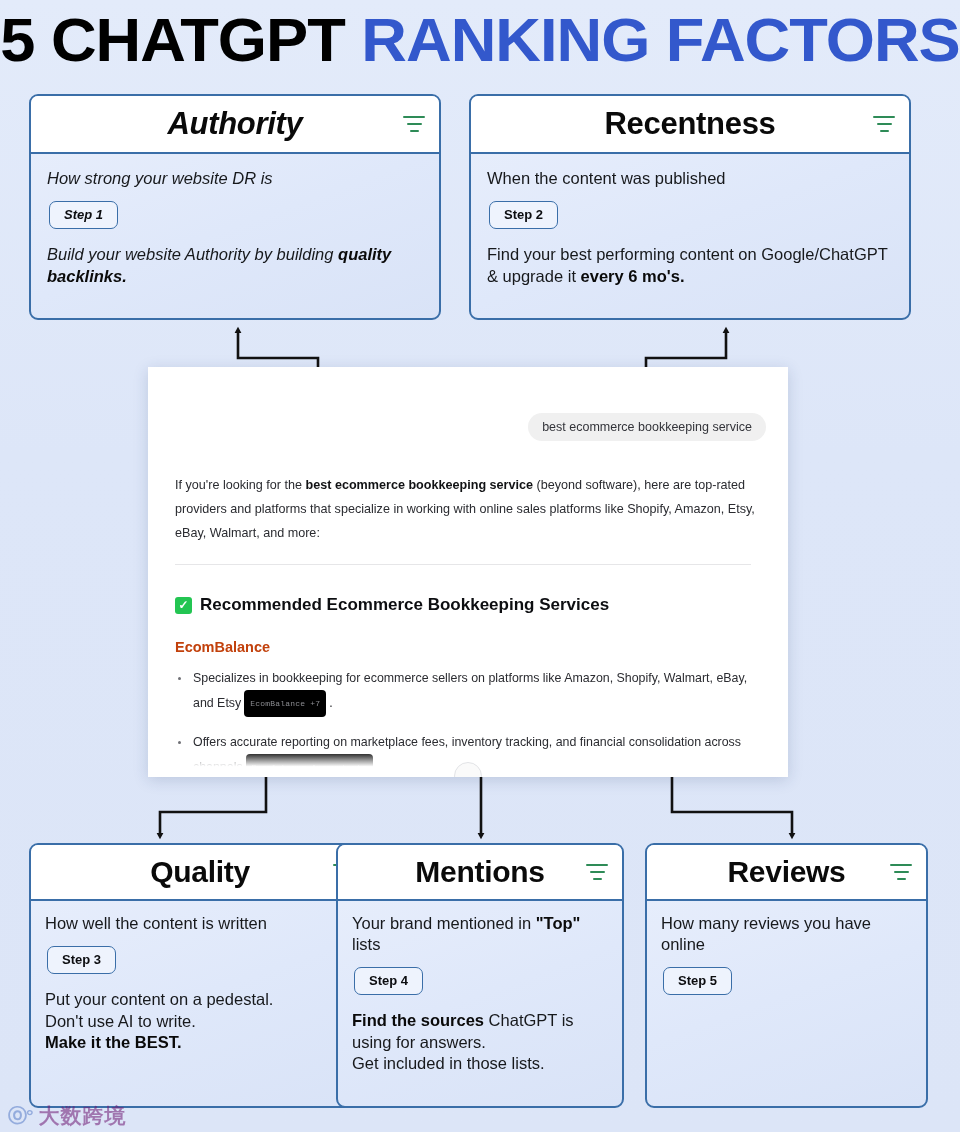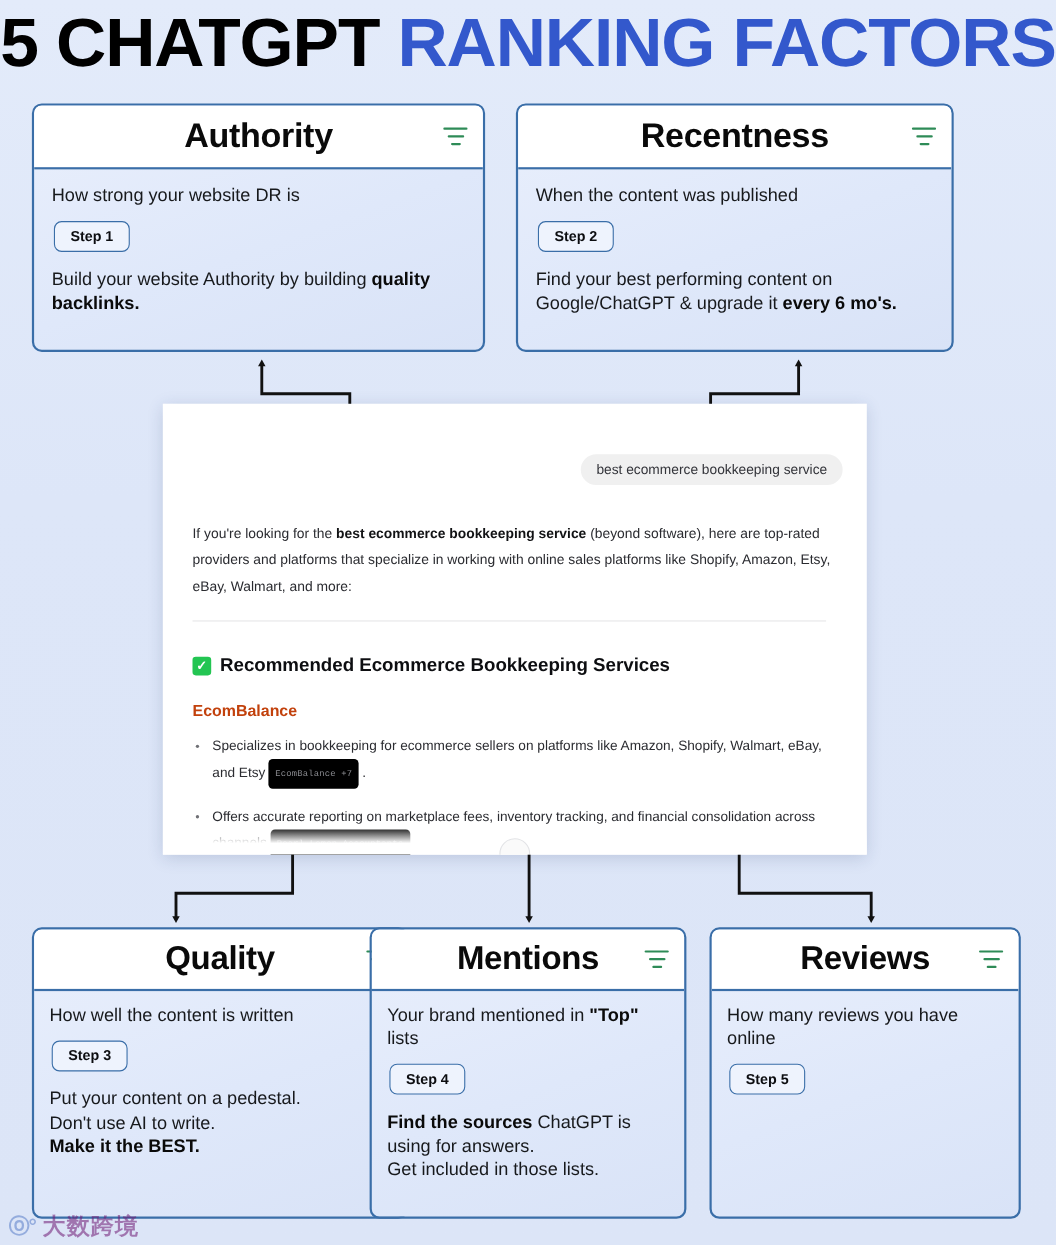--- a/index.html
+++ b/index.html
@@ -54,22 +54,22 @@
   .step{
     display:inline-block;margin:12px 0 2px 2px;
     border:1.6px solid #3a6ea8;border-radius:7px;background:#eef3fd;
     padding:5px 14px 6px 14px;font-weight:bold;font-size:13px;color:#0c0d10;
   }
   .body-text{margin-top:13px;font-size:16.5px;line-height:21.5px;color:#17191c;}
   .body-text b{font-weight:bold;color:#0a0a0a;}
   .desc b{font-weight:bold;color:#0a0a0a;}
 
   
-  #card-authority{left:29px;top:94px;width:412px;height:226px;}
-  #card-recentness{left:469px;top:94px;width:398px;height:226px;}
+  #card-authority{left:29px;top:94px;width:412px;height:226px;font-style:italic;}
+  #card-recentness{left:469px;top:94px;width:442px;height:226px;}
   #card-authority .card-head .h-title,
   #card-recentness .card-head .h-title{font-size:31px;}
 
   
   #card-quality{left:29px;top:843px;width:342px;height:265px;}
   #card-mentions{left:336px;top:843px;width:288px;height:265px;}
   #card-reviews{left:645px;top:843px;width:283px;height:265px;}
   #card-quality .card-head,#card-mentions .card-head,#card-reviews .card-head{height:56px;}
   #card-quality .card-body,#card-mentions .card-body,#card-reviews .card-body{padding:12px 12px 10px 14px;}
 

